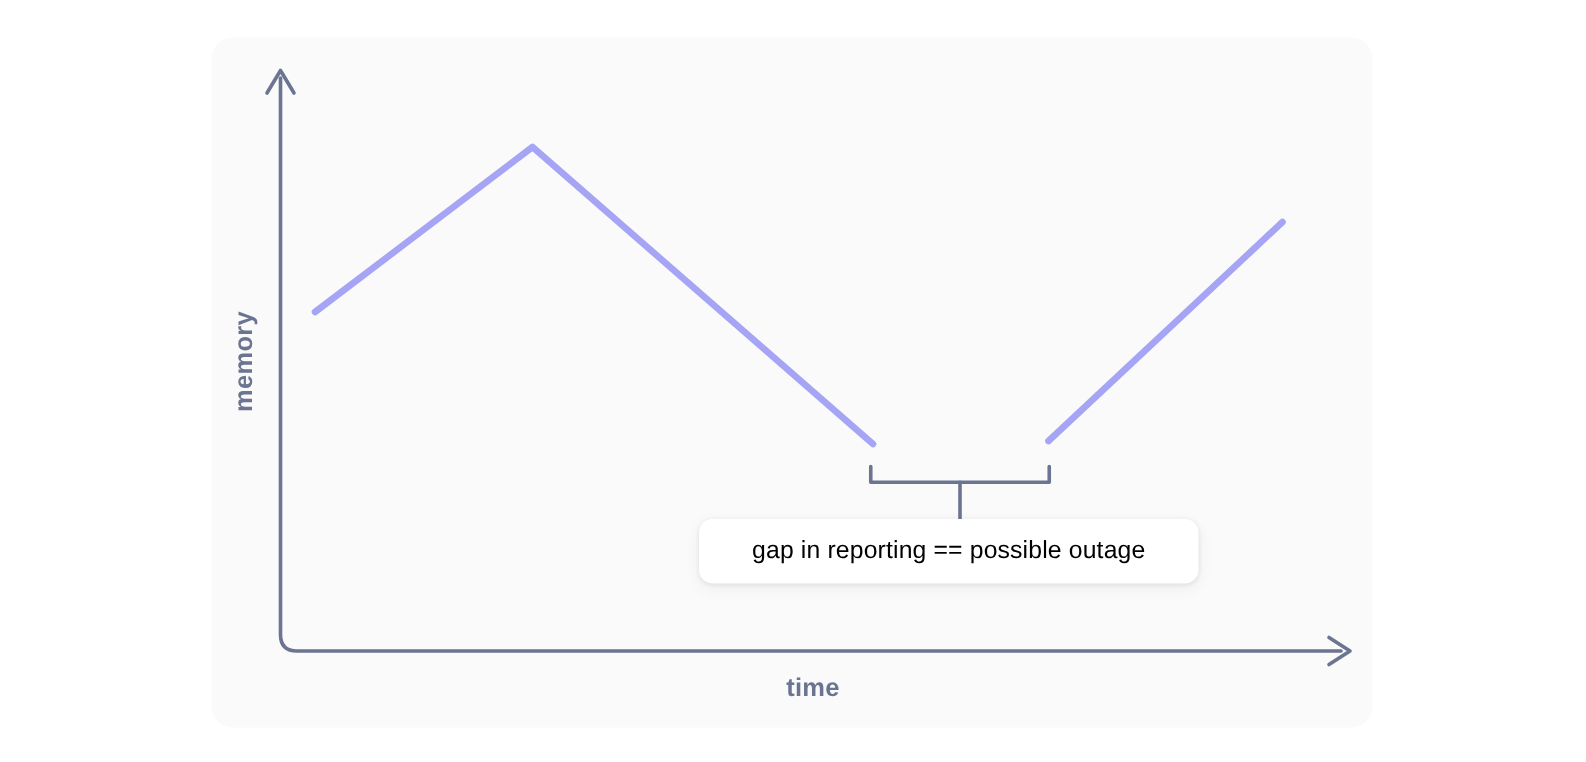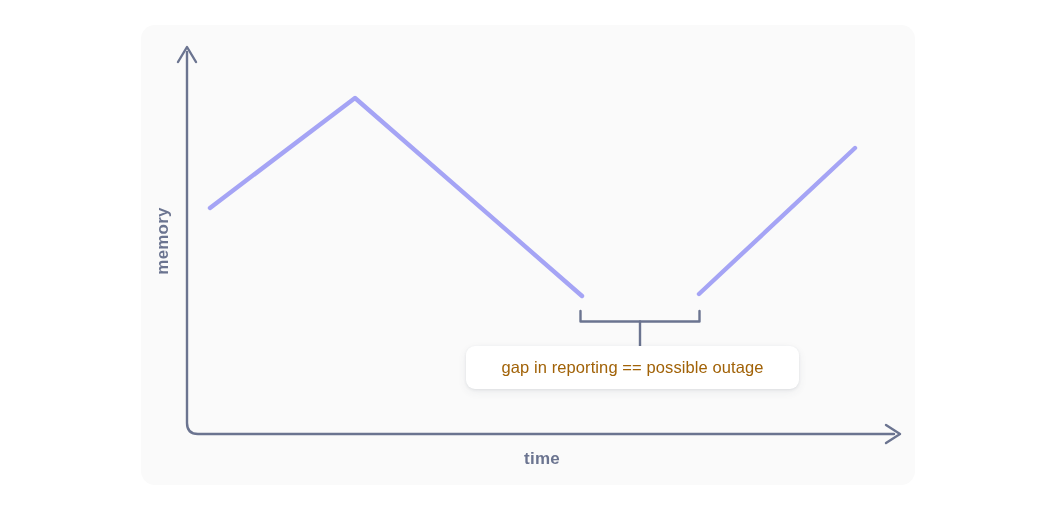--- a/index.html
+++ b/index.html
@@ -50,21 +50,21 @@
     height: 43px;
     background: #ffffff;
     border-radius: 9px;
     box-shadow: 0 1px 3px rgba(60,66,90,0.10), 0 3px 10px rgba(60,66,90,0.07);
     display: flex;
     align-items: center;
     justify-content: center;
     box-sizing: border-box;
   }
   #tooltip-text {
-    color: #a16207;
+    color: #000000;
     font-family: "Liberation Sans", sans-serif;
     font-size: 16.5px;
     font-weight: normal;
     white-space: nowrap;
     letter-spacing: 0.1px;
   }
 </style>
 </head>
 <body>
 

